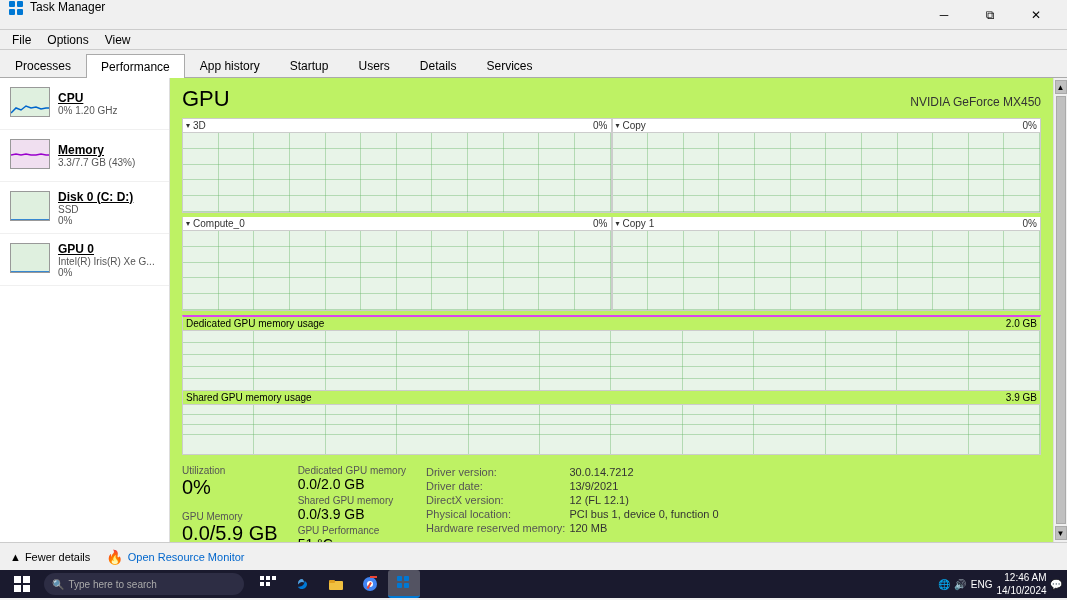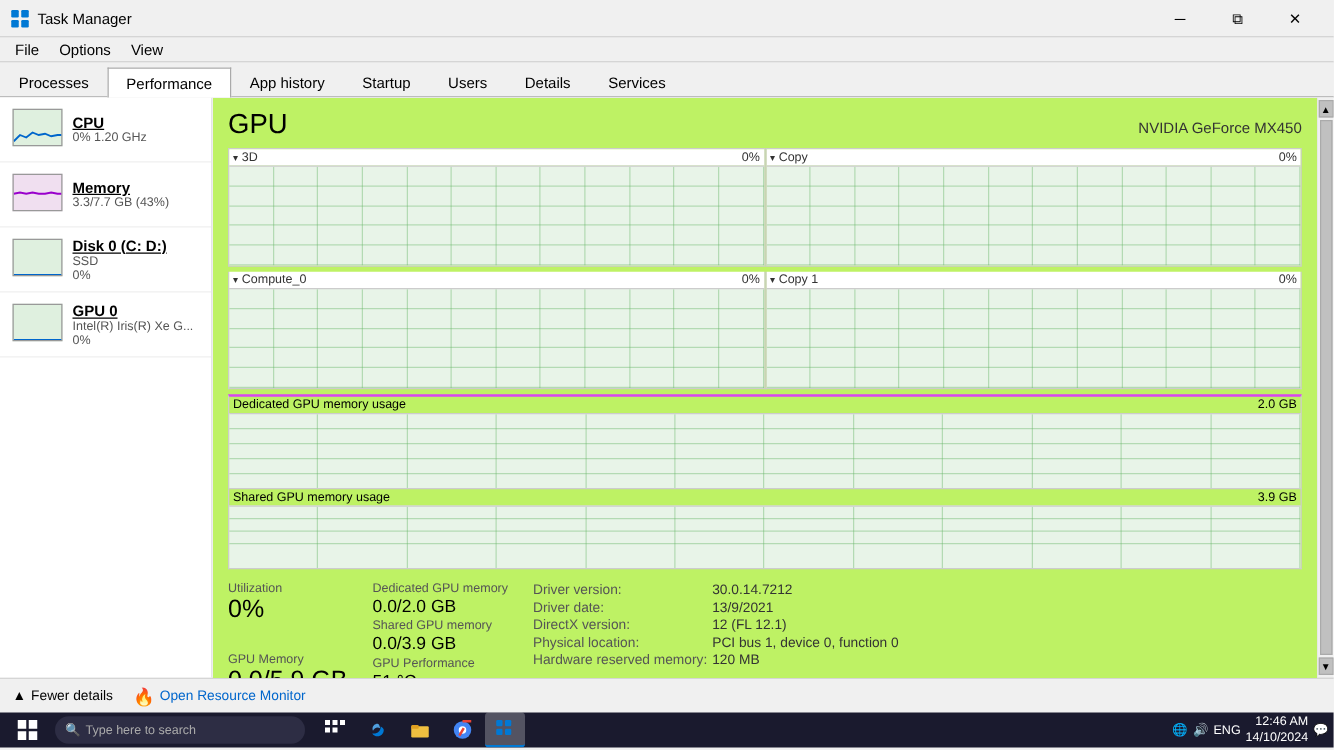--- a/index.html
+++ b/index.html
@@ -9,21 +9,21 @@
       background: #f0f0f0;
       width: 1067px;
       height: 600px;
       overflow: hidden;
     }
     
     .title-bar {
       background: #f0f0f0;
       height: 30px;
       display: flex;
-      align-items: center;
+      align-items: flex-start;
       padding: 0 8px;
       border-bottom: 1px solid #ccc;
       user-select: none;
     }
     .title-bar-icon {
       width: 16px;
       height: 16px;
       margin-right: 6px;
     }
     .title-bar-text {
@@ -621,21 +621,21 @@
               <div class="chart-grid-col"></div>
           </div>
         </div>
       </div>
 
       <div style="display: flex; gap: 20px; padding-top: 6px; font-size: 11px;">
 
         <div>
           <div style="color: #555; font-size: 10px;">Utilization</div>
           <div style="font-size: 20px; font-weight: 300;">0%</div>
-          <div style="margin-top: 23px;">
+          <div style="margin-top: 12px;">
             <div style="color: #555; font-size: 10px;">GPU Memory</div>
             <div style="font-size: 20px; font-weight: 400;">0.0/5.9 GB</div>
           </div>
         </div>
 
         <div>
           <div style="color: #555; font-size: 10px;">Dedicated GPU memory</div>
           <div style="font-size: 14px; font-weight: 400;">0.0/2.0 GB</div>
           <div style="margin-top: 3px;">
             <div style="color: #555; font-size: 10px;">Shared GPU memory</div>

